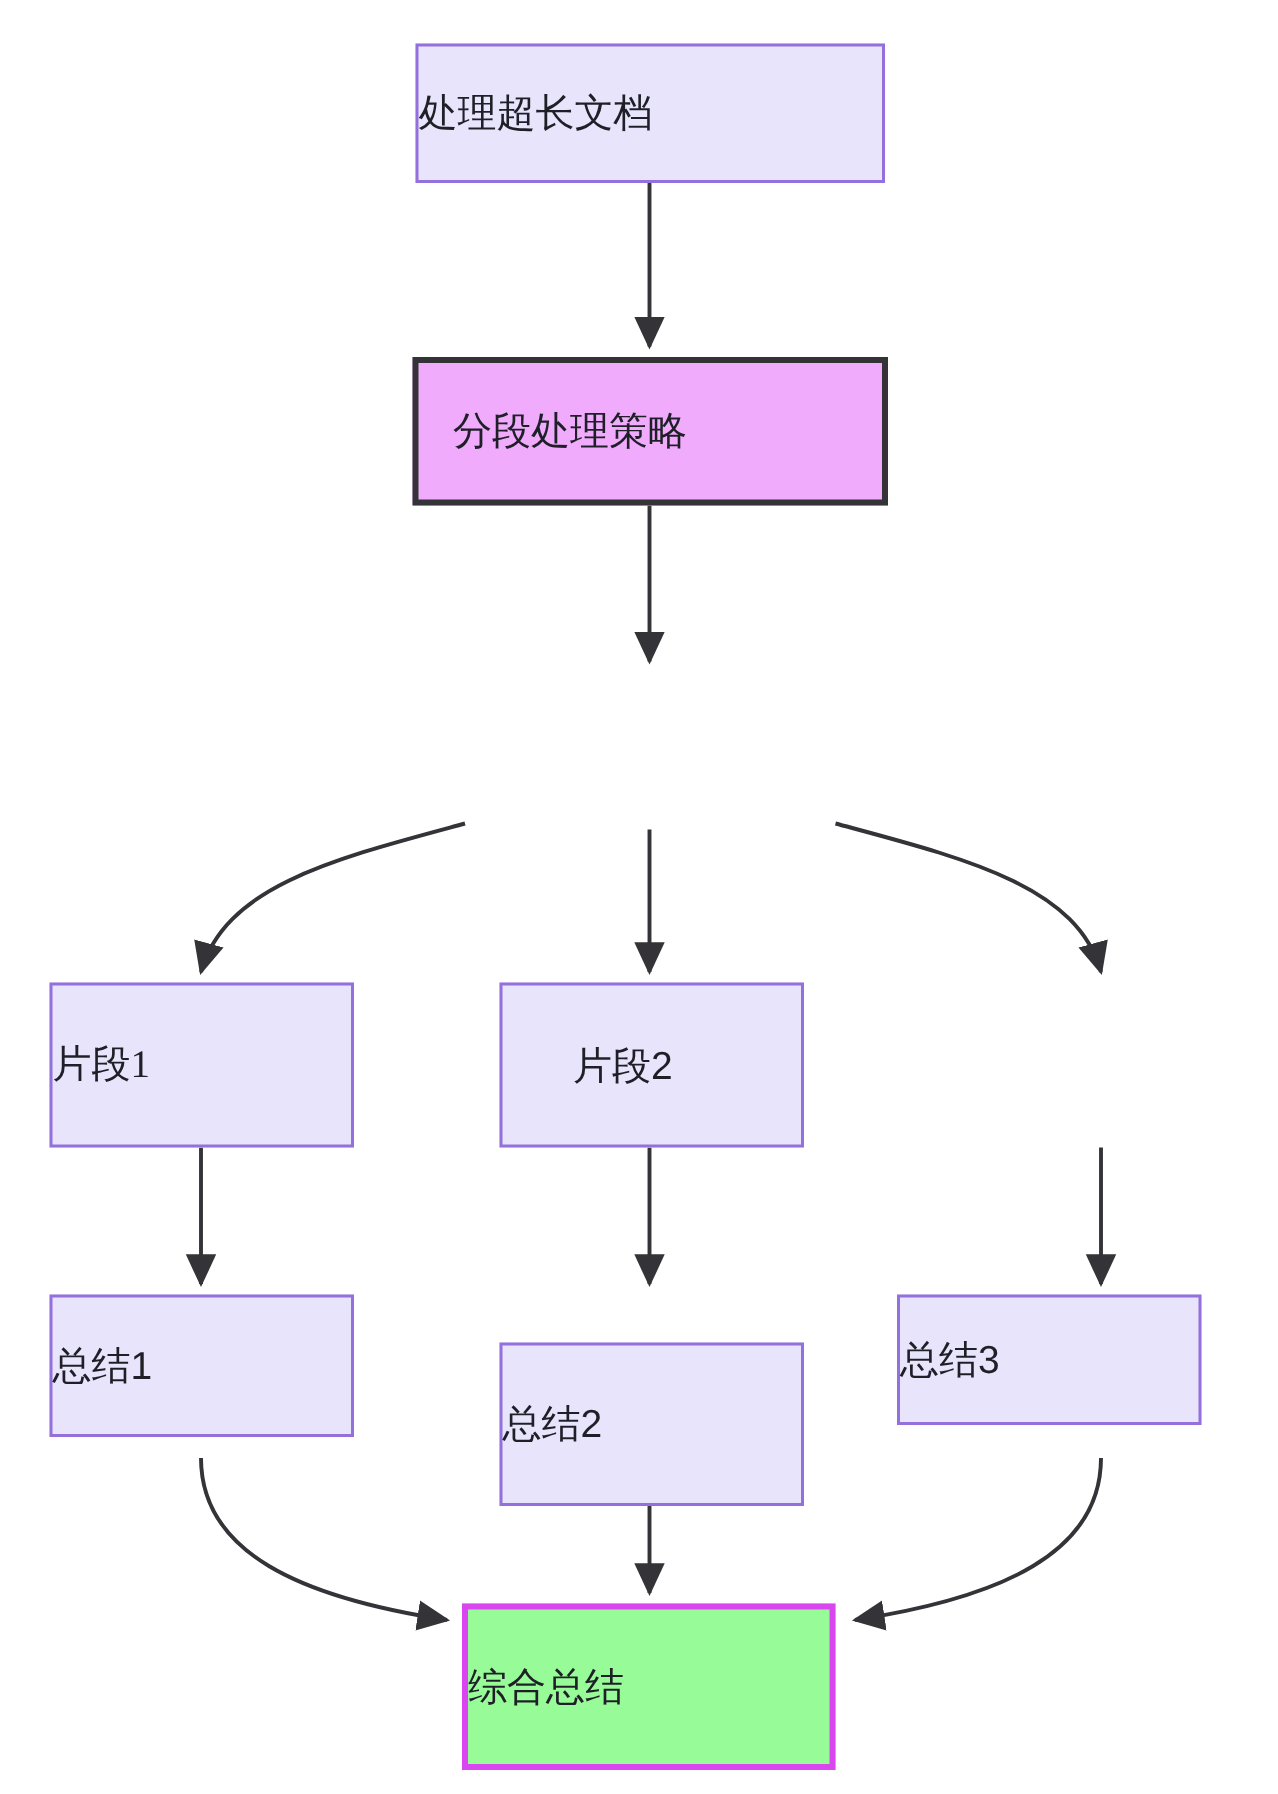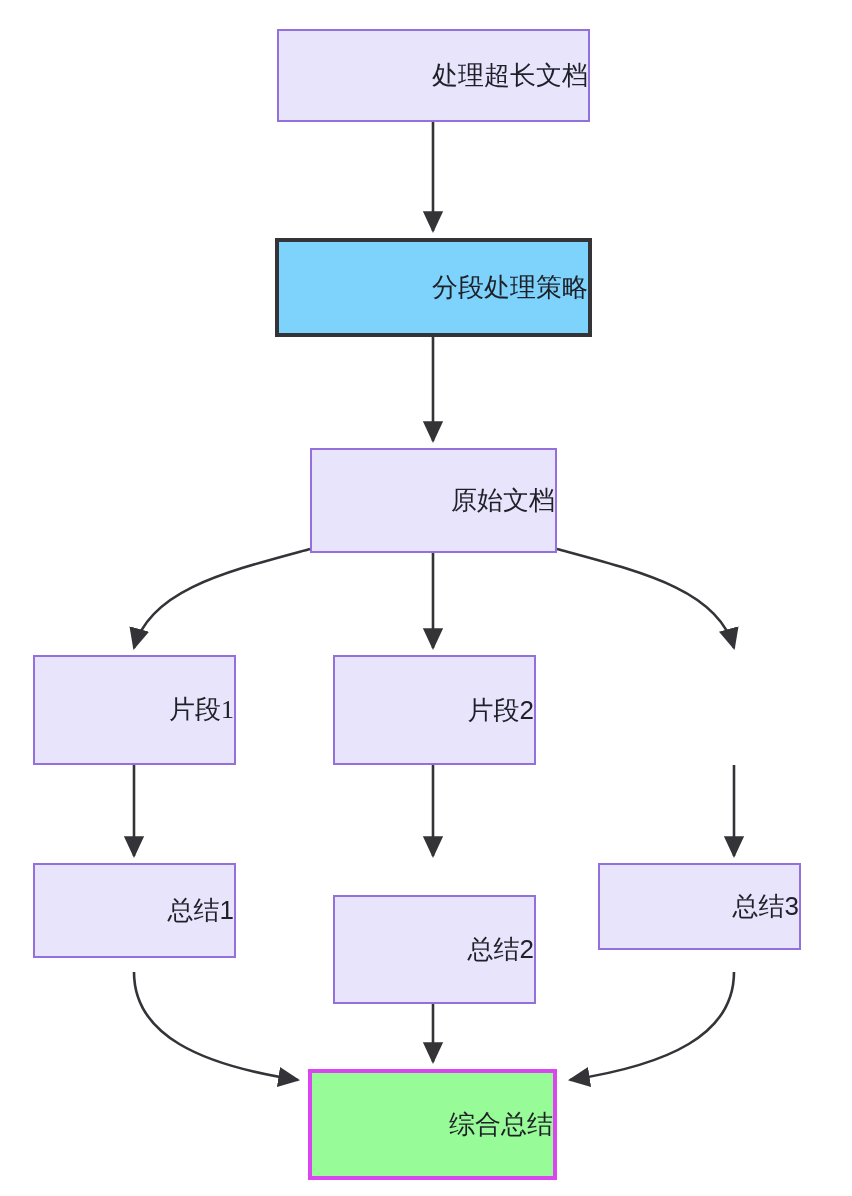--- a/index.html
+++ b/index.html
@@ -23,40 +23,41 @@
     left: 0;
     width: 852px;
     height: 1196px;
     pointer-events: none;
   }
   .node {
     position: absolute;
     box-sizing: border-box;
     display: flex;
     align-items: center;
-    justify-content: flex-end;
+    justify-content: flex-start;
     text-align: center;
     color: #1f1f28;
     line-height: 1.25;
     white-space: nowrap;
   }
   .node-label {
     display: block;
   }
   
   .style-default {
     background: #e7e4fb;
     border: 2px solid #9370db;
     font-size: 26px;
   }
   
   .style-strong {
-    background: #7dd3fc;
+    background: #f0abfc;
     border: 4px solid #333338;
     font-size: 26px;
+    padding-left: 23px;
   }
   
   .style-success {
     background: #97fb98;
     border: 4px solid #d946ef;
     font-size: 26px;
   }
 </style>
 </head>
 <body>
@@ -94,29 +95,26 @@
   </svg>
 
   <div class="node style-default" style="left:277px; top:29px; width:313px; height:93px;">
     <span class="node-label">处理超长文档</span>
   </div>
 
   <div class="node style-strong" style="left:275px; top:238px; width:317px; height:99px;">
     <span class="node-label">分段处理策略</span>
   </div>
 
-  <div class="node style-default" style="left:310px; top:448px; width:247px; height:105px;">
-    <span class="node-label">原始文档</span>
-  </div>
 
   <div class="node style-default" style="left:33px; top:655px; width:203px; height:110px;font-family:Liberation Serif, serif;">
     <span class="node-label">片段1</span>
   </div>
 
-  <div class="node style-default" style="left:333px; top:655px; width:203px; height:110px;">
+  <div class="node style-default" style="left:333px; top:655px; width:203px; height:110px;padding-left:47px;">
     <span class="node-label">片段2</span>
   </div>
 
 
   <div class="node style-default" style="left:33px; top:863px; width:203px; height:95px;">
     <span class="node-label">总结1</span>
   </div>
 
   <div class="node style-default" style="left:333px; top:863px; width:203px; height:109px;margin-top:32px;">
     <span class="node-label">总结2</span>

